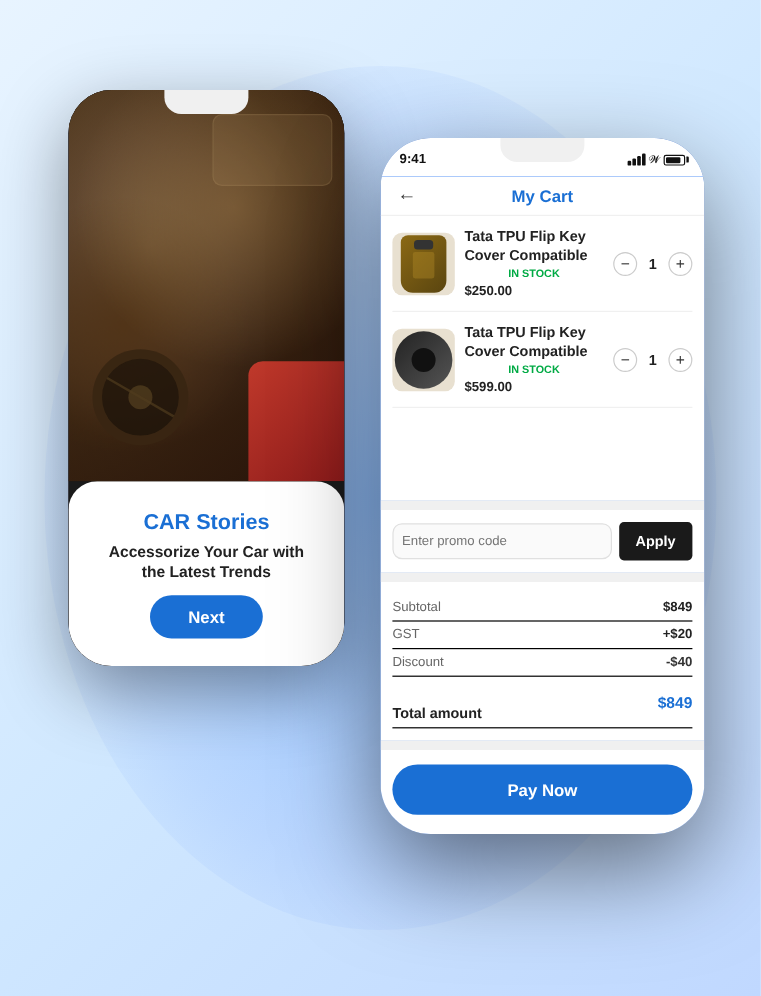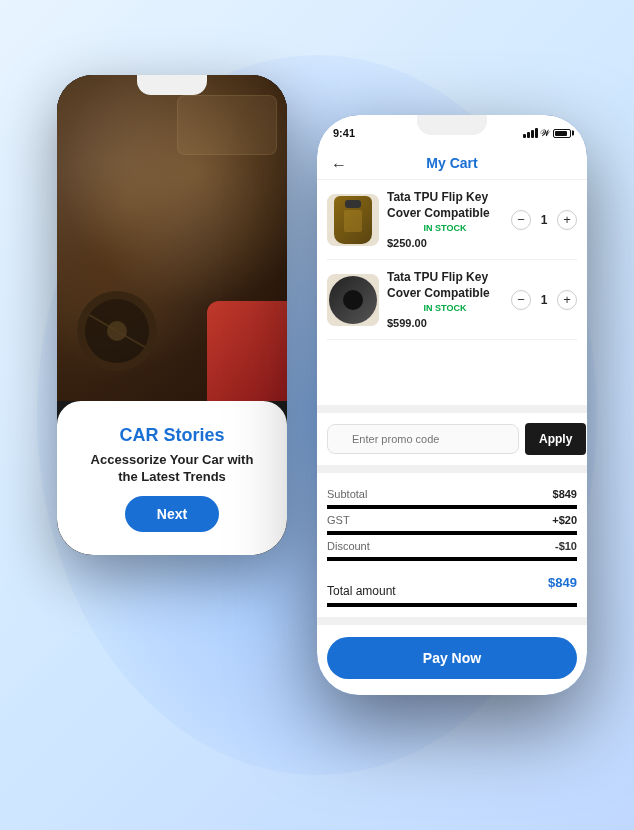--- a/index.html
+++ b/index.html
@@ -449,21 +449,21 @@
     .promo-input-row {
       display: flex;
       gap: 6px;
       align-items: center;
     }
 
     .promo-input {
       flex: 1;
       border: 1.5px solid #e0e0e0;
       border-radius: 8px;
-      padding: 8px 24px;
+      padding: 8px 7px;
       font-size: 11px;
       color: #999;
       background: #fafafa;
     }
 
     .apply-btn {
       background: #1a1a1a;
       color: white;
       border: none;
       border-radius: 4px;
@@ -478,21 +478,21 @@
       background: white;
       padding: 10px;
       border-top: 8px solid #f0f0f0;
     }
 
     .summary-row {
       display: flex;
       justify-content: space-between;
       align-items: center;
       padding: 5px 0;
-      border-bottom: 4px solid #000000;
+      border-bottom: 1px solid #000000;
     }
 
     .summary-label {
       font-size: 11px;
       color: #666;
     }
 
     .summary-value {
       font-size: 11px;
       font-weight: 600;
@@ -505,21 +505,21 @@
     .summary-value.negative {
       color: #333;
     }
     .summary-value.total {
       color: #1a6fd4;
       font-size: 13px;
       font-weight: 800;
     }
     .summary-label.total-label {
       font-size: 12px;
-      font-weight: 400;
+      font-weight: 700;
       color: #222;
       margin-top: 18px;
     }
 
     
     .pay-now-section {
       background: white;
       padding: 12px 10px 16px;
       border-top: 8px solid #f0f0f0;
     }
@@ -642,21 +642,21 @@
           <div class="summary-row">
             <span class="summary-label">Subtotal</span>
             <span class="summary-value">$849</span>
           </div>
           <div class="summary-row">
             <span class="summary-label">GST</span>
             <span class="summary-value positive">+$20</span>
           </div>
           <div class="summary-row">
             <span class="summary-label">Discount</span>
-            <span class="summary-value negative">-$10</span>
+            <span class="summary-value negative">-$40</span>
           </div>
           <div class="summary-row">
             <span class="summary-label total-label">Total amount</span>
             <span class="summary-value total">$849</span>
           </div>
         </div>
 
         <div class="pay-now-section">
           <button class="pay-now-btn">Pay Now</button>
         </div>

